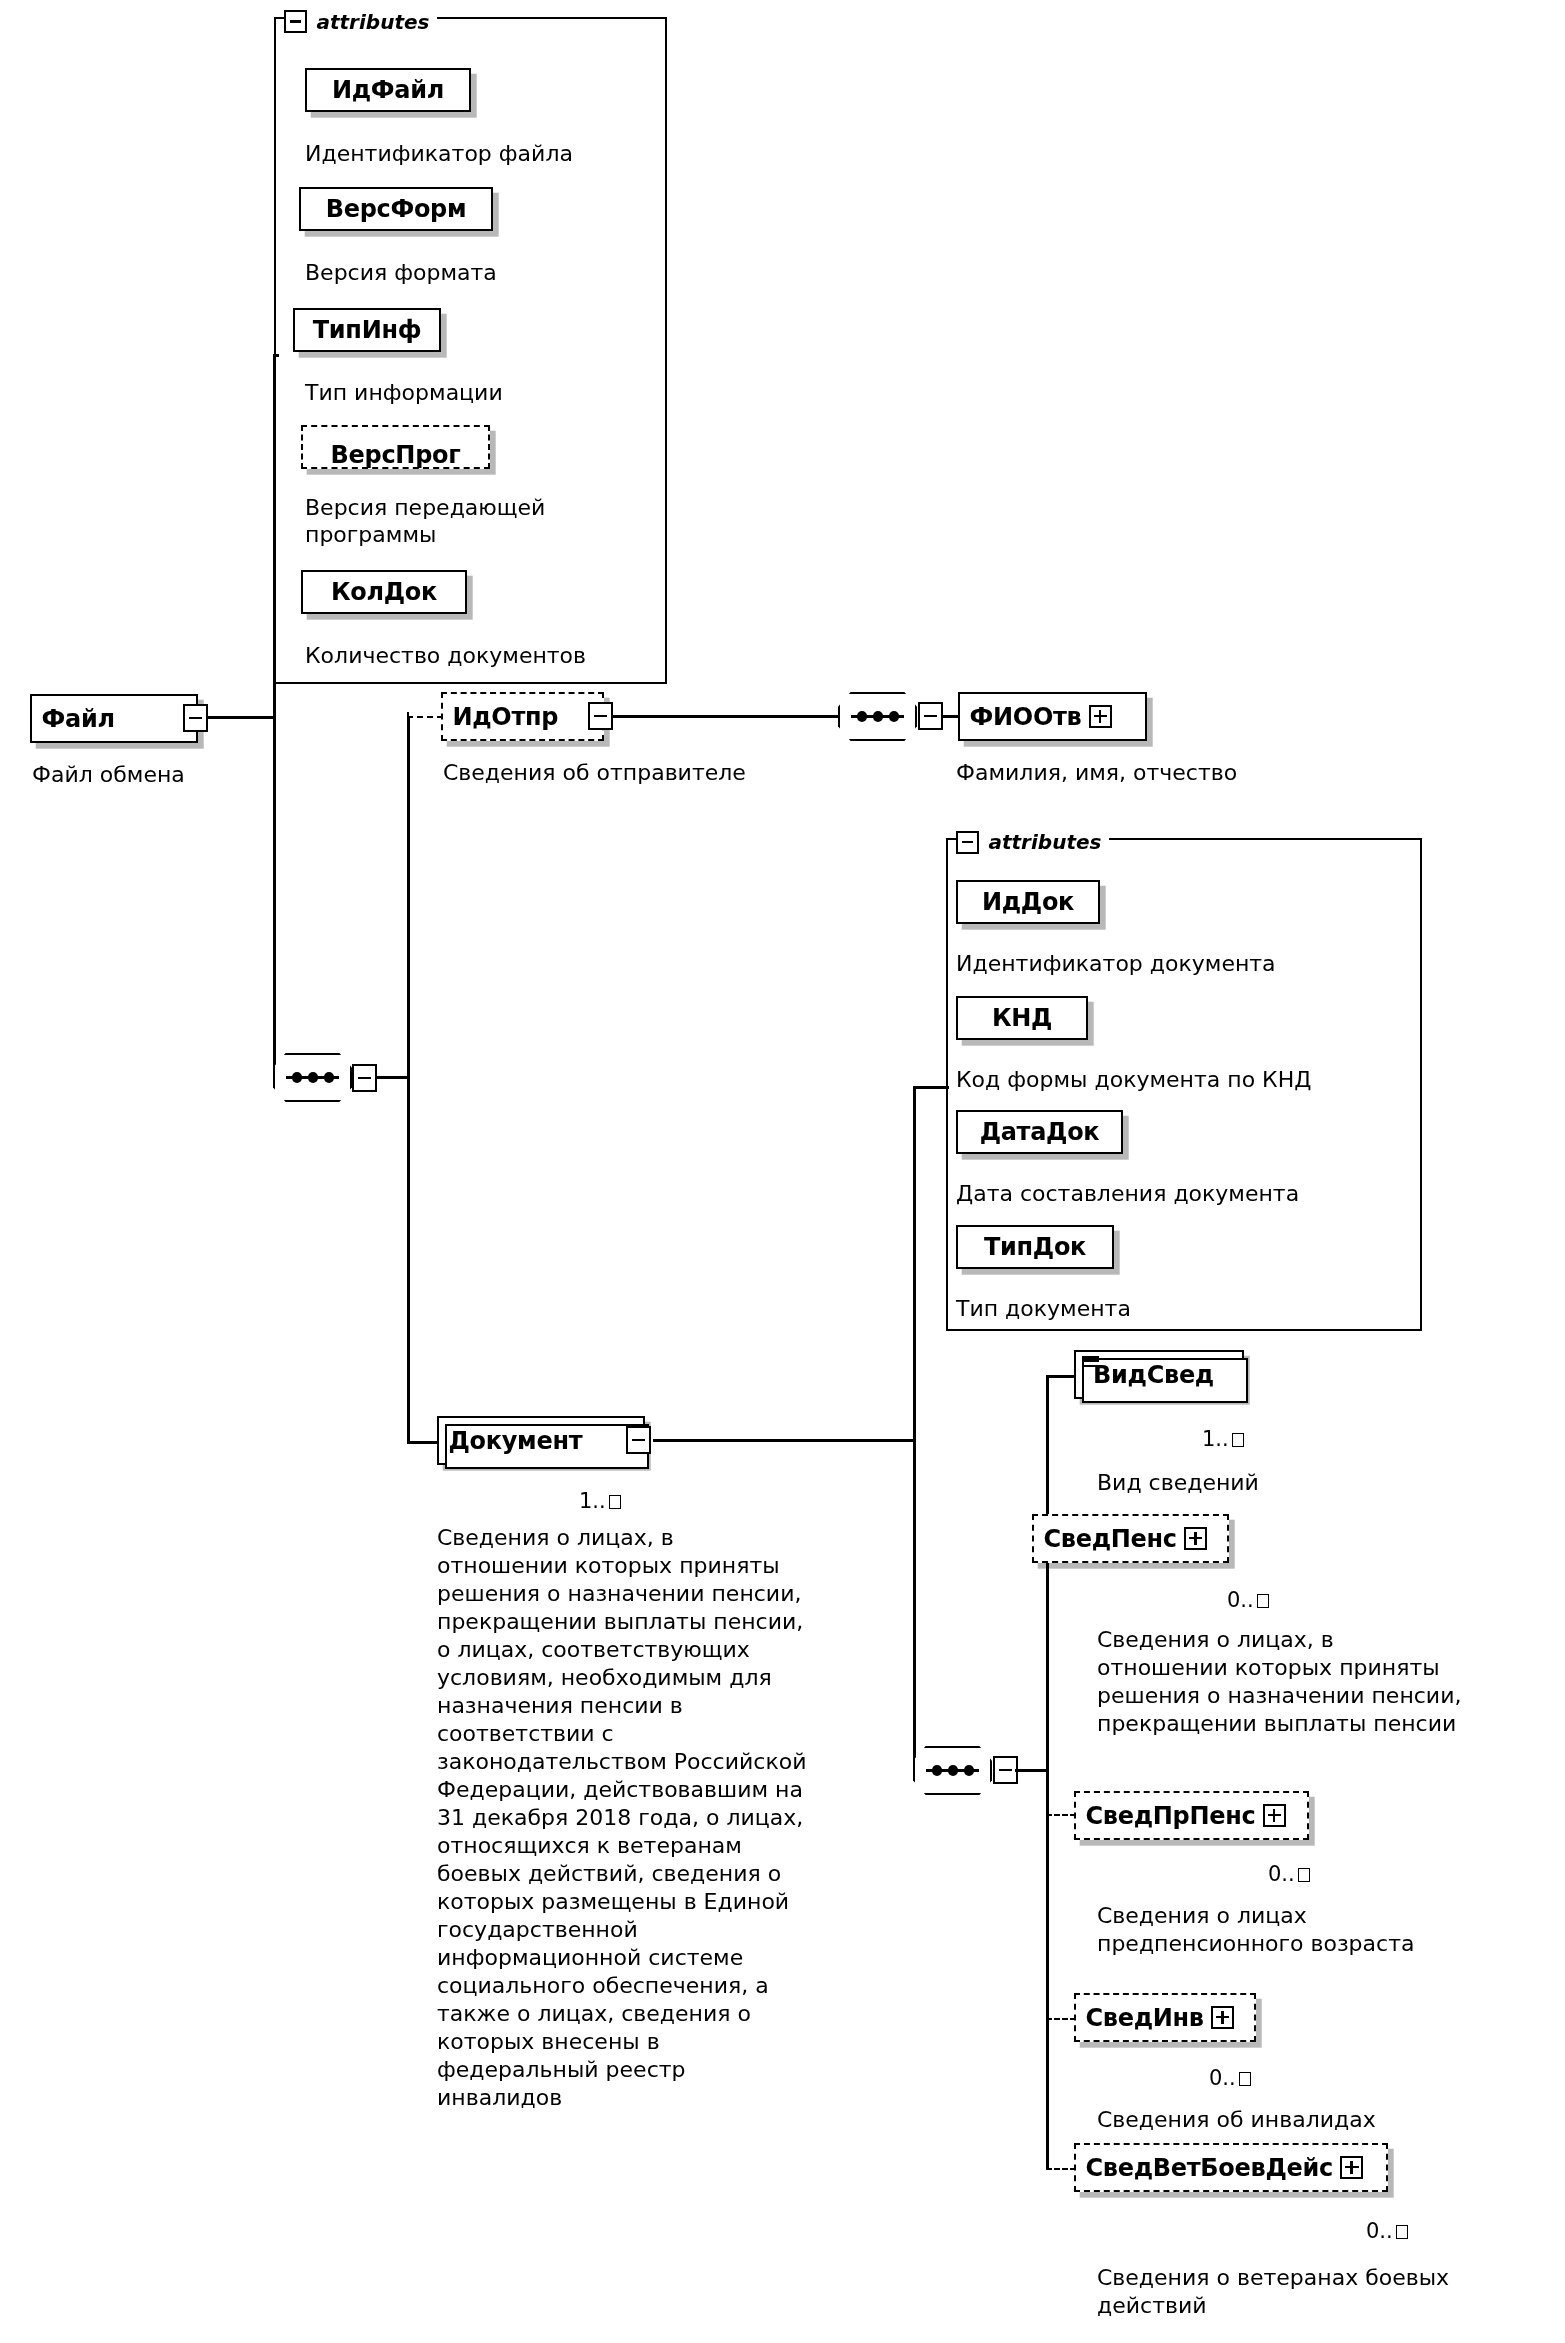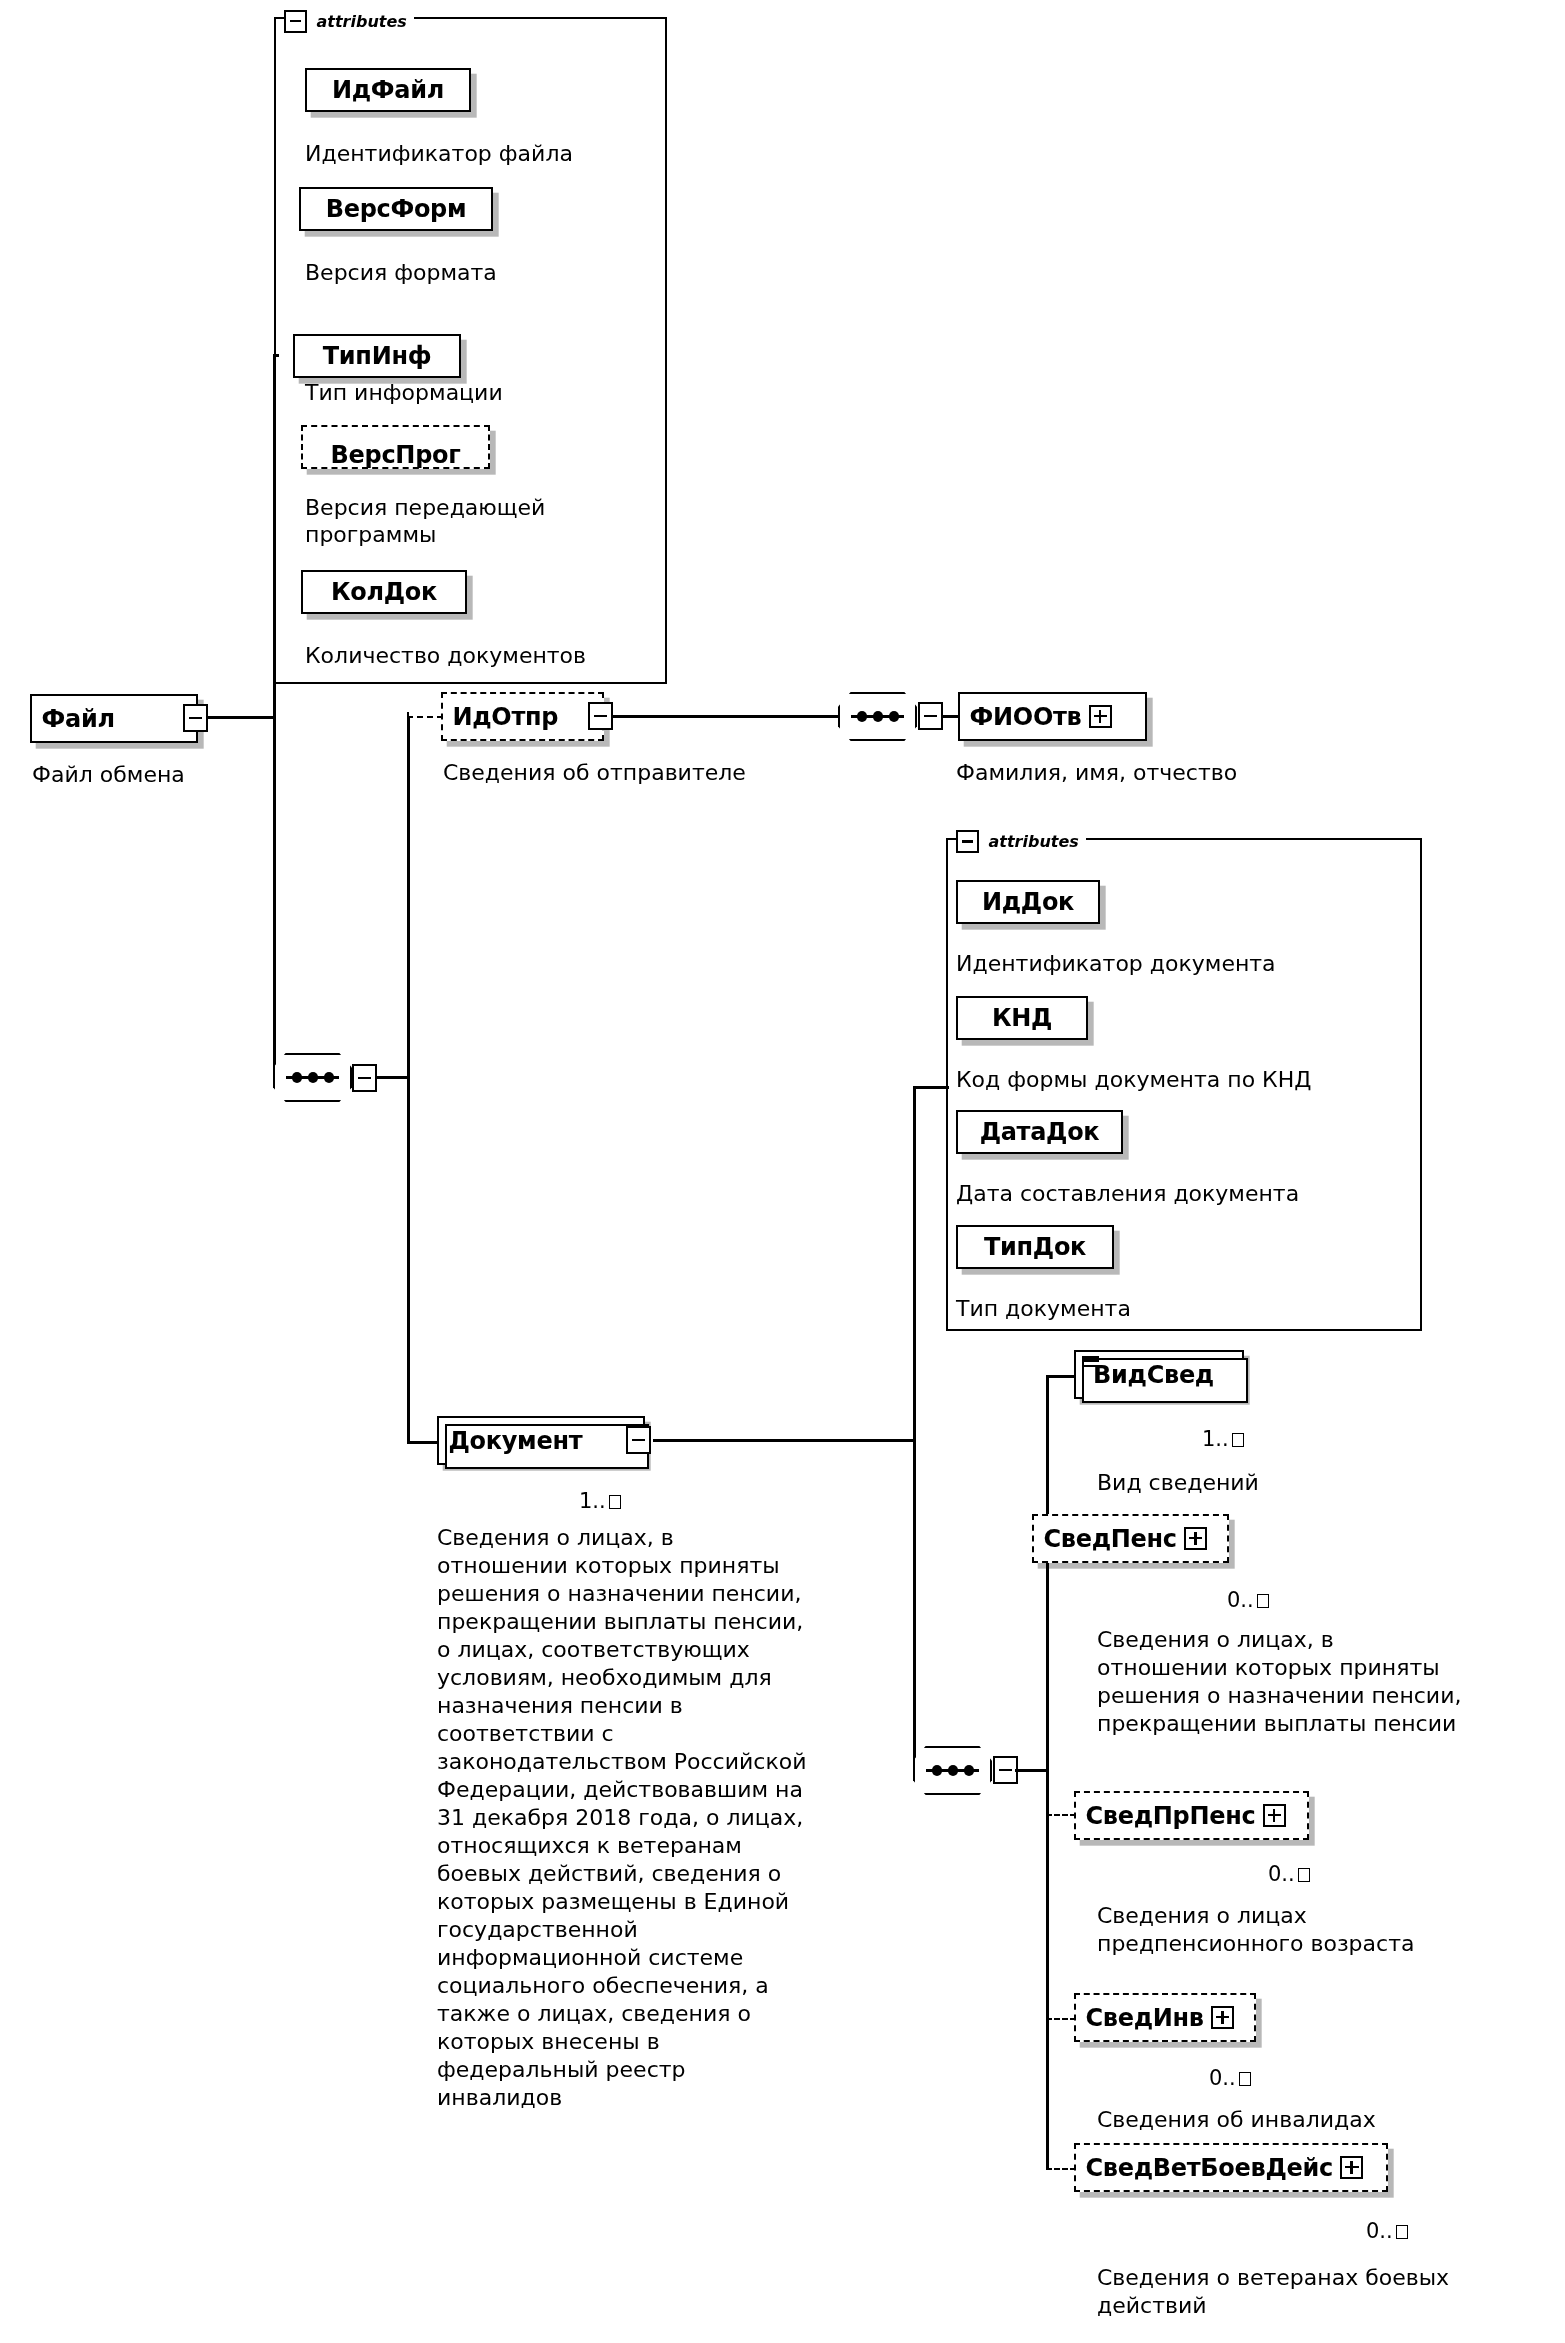--- a/index.html
+++ b/index.html
@@ -111,21 +111,21 @@
     position:absolute;
     border:2.8px solid #000;
     box-sizing:border-box;
     background:#fff;
   }
   .attrhdr{
     position:absolute;
     display:flex;align-items:center;gap:9.5px;
     background:#fff;
     padding:0 7.6px 0 0;
-    font-style:italic;font-weight:bold;font-size:16px;
+    font-style:italic;font-weight:bold;font-size:20px;
   }
   .minusbox{
     width:23px;height:23px;border:2.8px solid #000;box-sizing:border-box;
     display:flex;align-items:center;justify-content:center;background:#fff;
   }
   .minusbox .bar{width:11.4px;height:2.8px;background:#000;display:block;}
 
   
   .attr{
     position:absolute;
@@ -175,21 +175,21 @@
   <div class="attr" style="left:305px;top:68px;width:166px;height:44px;">
     <span>ИдФайл</span>
   </div>
   <div class="attrdesc" style="left:305px;top:140px;">Идентификатор файла</div>
 
   <div class="attr" style="left:299px;top:187px;width:194px;height:44px;justify-content:center;">
     <span>ВерсФорм</span>
   </div>
   <div class="attrdesc" style="left:305px;top:259px;">Версия формата</div>
 
-  <div class="attr" style="left:293px;top:308px;width:168px;height:44px;margin-top:26px;">
+  <div class="attr" style="left:293px;top:308px;width:148px;height:44px;">
     <span>ТипИнф</span>
   </div>
   <div class="attrdesc" style="left:305px;top:379px;">Тип информации</div>
 
   <div class="attr dashed" style="left:301px;top:425px;width:189px;height:44px;">
     <span>ВерсПрог</span>
   </div>
   <div class="attrdesc" style="left:305px;top:494px;">Версия передающей
 программы</div>
 

